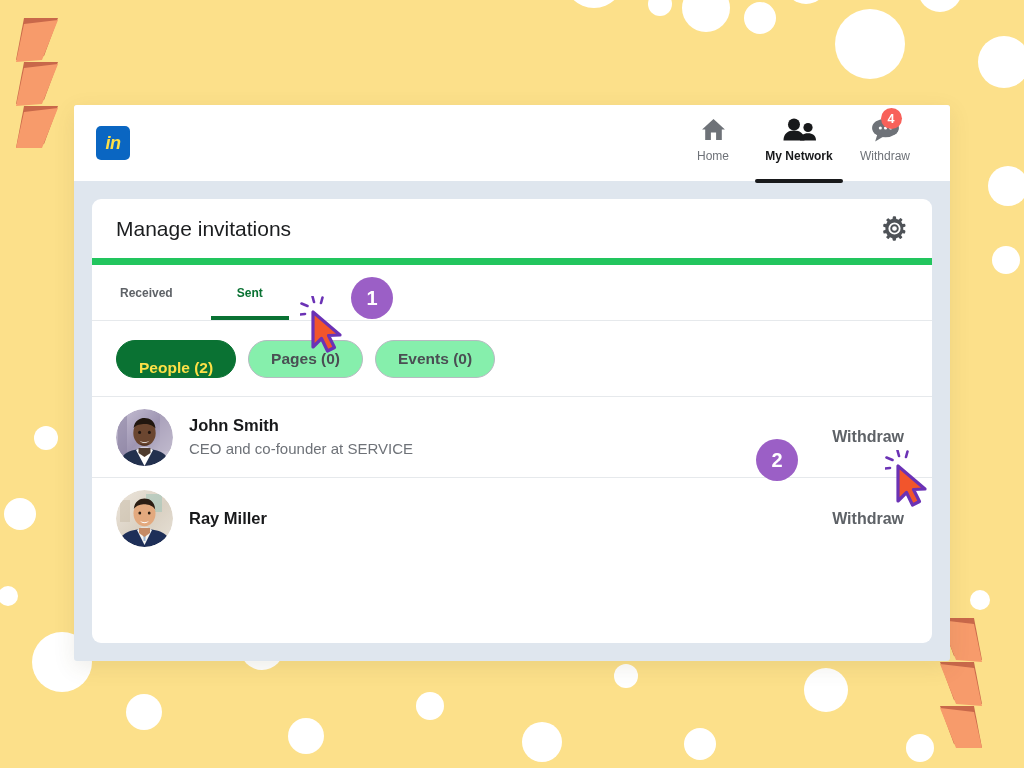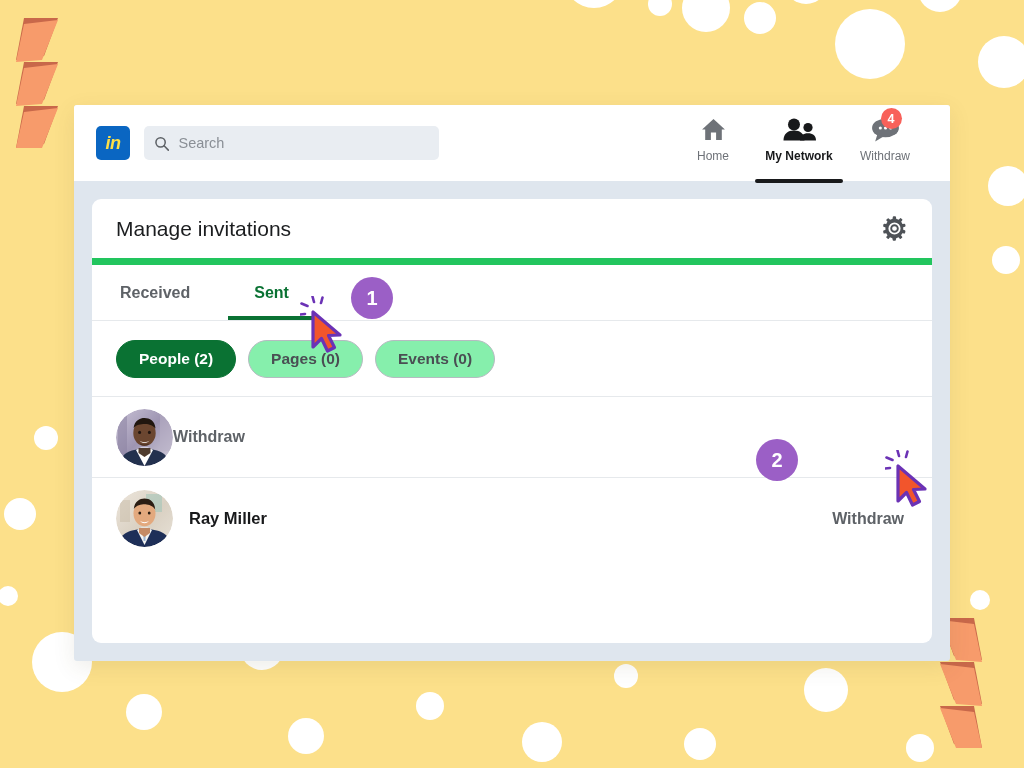--- a/index.html
+++ b/index.html
@@ -204,21 +204,21 @@
     padding: 0 24px;
     border-bottom: 1px solid #E6E9EC;
     position: relative;
   }
   .tab {
     display: flex;
     align-items: center;
     justify-content: center;
     padding: 0 4px;
     margin-right: 56px;
-    font-size: 16px;
+    font-size: 12px;
     font-weight: bold;
     color: #5E6267;
     position: relative;
     cursor: pointer;
     font-family: "Liberation Sans", sans-serif;
   }
   .tab.active { color: #0A7233; justify-content: flex-end; }
   .tab.active::after {
     content: "";
     position: absolute;
@@ -249,21 +249,22 @@
     cursor: pointer;
     border: 1px solid #B6BBC1;
     color: #4A4E53;
     background: #86efac;
     white-space: nowrap;
     font-family: "Liberation Sans", sans-serif;
   }
   .pill.active {
     background: #0A7233;
     border-color: #0A7233;
-    color: #ffffff;
+    color: #fde047;
+    align-items: flex-end;
   }
 
   
   #invite-list { flex: 1; }
   .invite-row {
     height: 81px;
     display: flex;
     align-items: center;
     padding: 0 24px;
     border-bottom: 1px solid #E6E9EC;
@@ -385,27 +386,20 @@
 </div>
 
 <div id="app-window">
 
   <div id="top-nav">
 
     <div class="linkedin-logo" style="background: rgb(10, 102, 194);">
       <span>in</span>
     </div>
 
-    <div id="search-box">
-      <svg width="17" height="17" viewBox="0 0 20 20" aria-hidden="true">
-        <circle cx="8.5" cy="8.5" r="6" fill="none" stroke="#5E6267" stroke-width="2"></circle>
-        <line x1="13" y1="13" x2="18.5" y2="18.5" stroke="#5E6267" stroke-width="2" stroke-linecap="round"></line>
-      </svg>
-      <input id="search-input" type="text" placeholder="Search" style="">
-    </div>
 
     <div id="nav-items">
 
       <div class="nav-item">
         <span class="nav-icon">
           <svg width="27" height="25" viewBox="0 0 26 24" aria-hidden="true">
             <path d="M13 2 L24 12 L21 12 L21 22 L15.5 22 L15.5 15 L10.5 15 L10.5 22 L5 22 L5 12 L2 12 Z" fill="#6E7278"></path>
           </svg>
         </span>
         <span class="nav-label">Home</span>
@@ -499,20 +493,24 @@
                 <path d="M20 41 L28.5 57 L37 41 L32 38.5 L25 38.5 Z" fill="#FFFFFF"></path>
                 <path d="M22.5 39 h12 v5 l-6 4 -6 -4 Z" fill="#4E3B2E"></path>
                 <ellipse cx="28.5" cy="24" rx="11.2" ry="13" fill="#6B4630"></ellipse>
                 <path d="M17.6 19 C18.5 11.5 24 9 28.5 9 C33.5 9 39 11.6 39.5 19.5 C36 15.5 31 15 28.5 15 C25 15 20 15.8 17.6 19 Z" fill="#20160F"></path>
                 <ellipse cx="23.6" cy="23.4" rx="1.5" ry="1.6" fill="#221610"></ellipse>
                 <ellipse cx="33.4" cy="23.4" rx="1.5" ry="1.6" fill="#221610"></ellipse>
                 <path d="M23.5 31.5 C25.6 33.6 31.4 33.6 33.5 31.5 C31.8 34.6 25.2 34.6 23.5 31.5 Z" fill="#FFFFFF"></path>
                 <path d="M24.4 34.8 C26 36.4 31 36.4 32.6 34.8" stroke="#4A3226" stroke-width="1.2" fill="none"></path>
               </g>
             </svg>
+          </div>
+          <div class="invite-text">
+            <div class="invite-name">John Smith</div>
+            <div class="invite-headline">CEO and co-founder at SERVICE</div>
           </div>
           <div class="withdraw-btn">
             <span>Withdraw</span>
           </div>
         </div>
 
         <div class="invite-row">
           <div class="avatar">
             <svg width="57" height="57" viewBox="0 0 57 57" aria-hidden="true">
               <defs>

